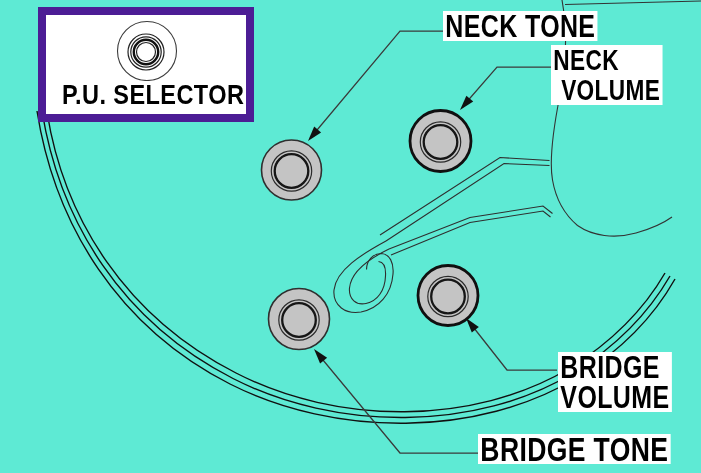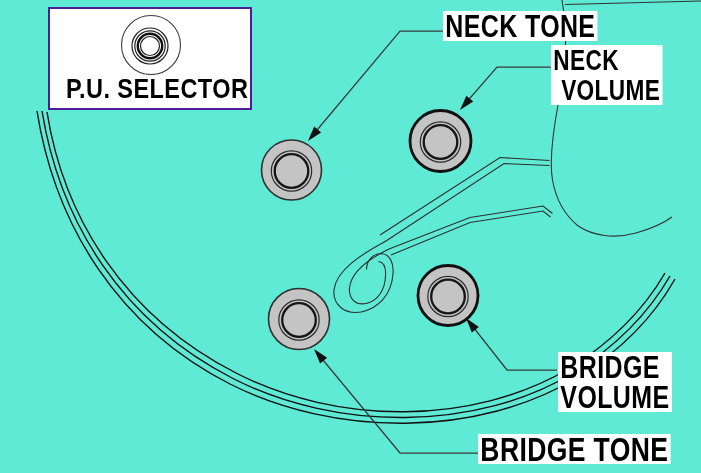--- a/index.html
+++ b/index.html
@@ -30,23 +30,23 @@
     font-size: 32px;
   }
   .lbl .line { display: block; }
   #lbl-neck-tone     { left: 443px; top: 11px; }
   #lbl-neck-volume   { left: 551px; top: 45px;  font-size: 29px; }
   #lbl-neck-volume .line2 { margin-left: 10px; }
   #lbl-bridge-volume { left: 558px; top: 352px; }
   #lbl-bridge-tone   { left: 478px; top: 434px; font-size: 34px; }
   .pu-box {
     position: absolute;
-    left: 48px; top: 7px;
+    left: 38px; top: 7px;
     width: 200px; height: 99px;
-    border: 2px solid #4c1d95;
+    border: 8px solid #4c1d95;
     background: #fff;
   }
   .pu-label {
     position: absolute;
     left: 0; top: 66px; width: 100%;
     text-align: center;
     font-weight: 700;
     font-size: 28px;
     line-height: 28px;
     letter-spacing: 0.5px;

